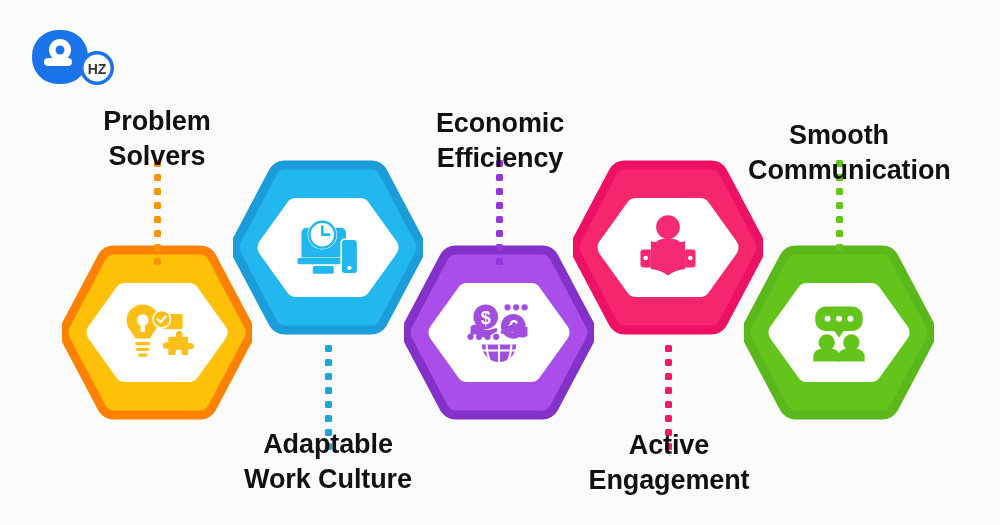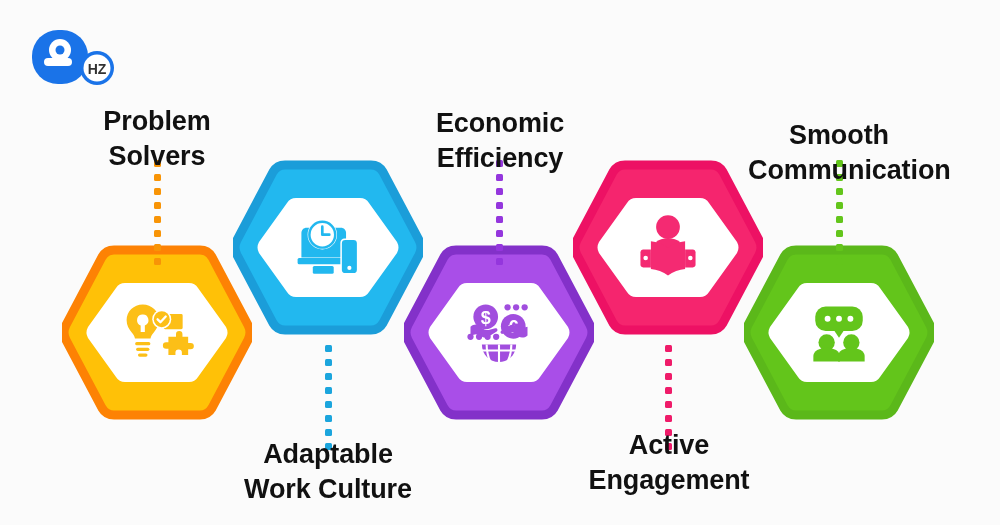--- a/index.html
+++ b/index.html
@@ -226,21 +226,21 @@
     <i style="background:#63c51b"></i>
       <i style="background:#63c51b"></i>
       <i style="background:#63c51b"></i>
     <i style="background:#63c51b"></i>
       <i style="background:#63c51b"></i>
   </div>
 
   <div class="label" style="left:77px; top:104px; width:160px;">Problem
 Solvers</div>
 
-  <div class="label" style="left:238px; top:427px; width:180px;margin-top:10px;">Adaptable
+  <div class="label" style="left:238px; top:427px; width:180px;">Adaptable
 Work Culture</div>
 
   <div class="label" style="left:419px; top:106px; width:162px;">Economic
 Efficiency</div>
 
   <div class="label" style="left:584px; top:428px; width:170px;">Active
 Engagement</div>
 
   <div class="label" style="left:748px; top:106px; width:182px;margin-top:12px;">Smooth
 Communication</div>

